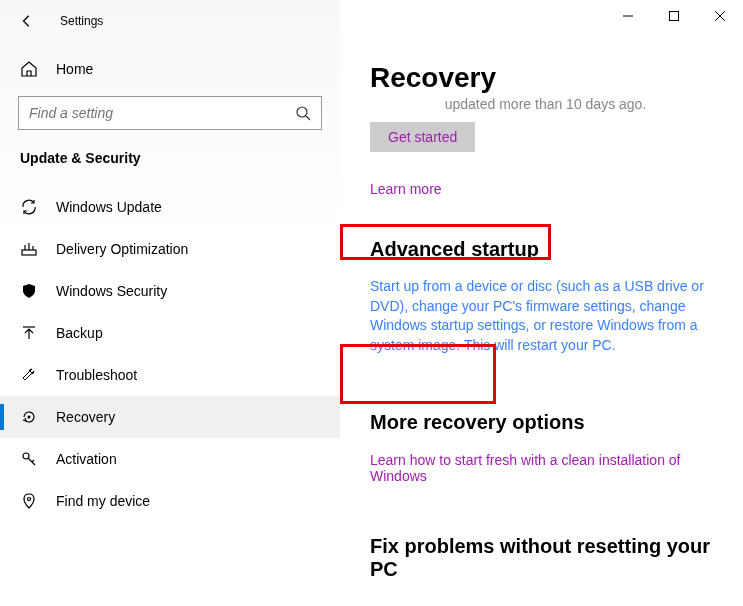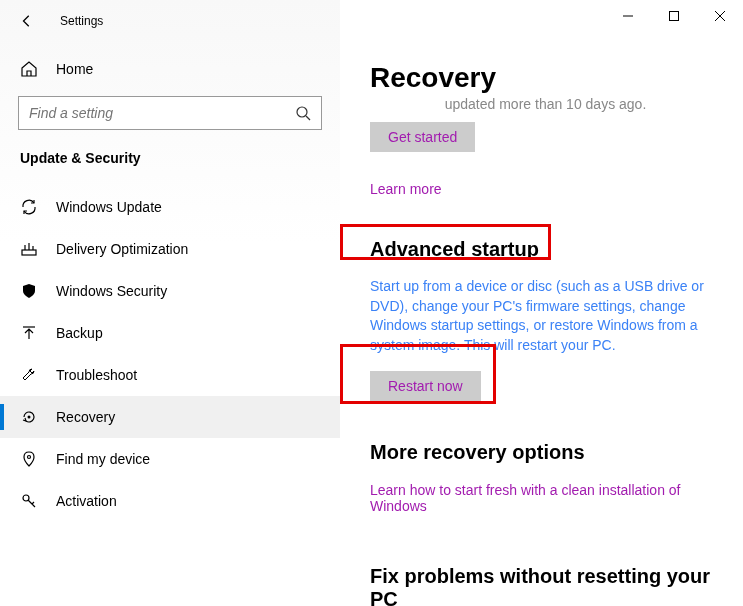--- a/index.html
+++ b/index.html
@@ -123,34 +123,34 @@
           <path d="M4 9 A5 5 0 1 1 6 13" stroke="#000" stroke-width="1.2" fill="none"></path>
           <path d="M3 12 L6 13 L5 10" stroke="#000" stroke-width="1.2" fill="none"></path>
           <circle cx="9" cy="9" r="1.5" fill="#000"></circle>
         </svg>
       </span>
     <span class="label">Recovery</span>
   </div>
   <div class="nav-item">
     <span class="icon">
         <svg viewBox="0 0 18 18" width="18" height="18">
+          <circle cx="6" cy="6" r="3" stroke="#000" stroke-width="1.2" fill="none"></circle>
+          <path d="M8 8 L15 15 M12 12 L14 10" stroke="#000" stroke-width="1.2"></path>
+        </svg>
+      </span>
+    <span class="label">Activation</span>
+  </div>
+  <div class="nav-item">
+    <span class="icon">
+        <svg viewBox="0 0 18 18" width="18" height="18">
           <path d="M9 2 C6 2 4 4 4 7 C4 11 9 16 9 16 C9 16 14 11 14 7 C14 4 12 2 9 2 Z" stroke="#000" stroke-width="1.2" fill="none"></path>
           <circle cx="9" cy="7" r="1.5" stroke="#000" stroke-width="1.2" fill="none"></circle>
         </svg>
       </span>
     <span class="label">Find my device</span>
-  </div>
-  <div class="nav-item">
-    <span class="icon">
-        <svg viewBox="0 0 18 18" width="18" height="18">
-          <circle cx="6" cy="6" r="3" stroke="#000" stroke-width="1.2" fill="none"></circle>
-          <path d="M8 8 L15 15 M12 12 L14 10" stroke="#000" stroke-width="1.2"></path>
-        </svg>
-      </span>
-    <span class="label">Activation</span>
   </div>
 </div>
 
 <div class="content">
   <div class="window-controls">
     <div class="wc">
         <svg width="10" height="10" viewBox="0 0 10 10">
           <line x1="0" y1="5" x2="10" y2="5" stroke="#000" stroke-width="1"></line>
         </svg>
       </div>
@@ -169,21 +169,20 @@
 
   <div class="page-title">Recovery</div>
   <div class="stale">updated more than 10 days ago.</div>
   <button class="btn">Get started</button>
   <div style="height:28px"></div>
   <a class="link">Learn more</a>
   
   <div class="subhead">Advanced startup</div>
   <div class="para">Start up from a device or disc (such as a USB drive or DVD), change your PC's firmware settings, change Windows startup settings, or restore Windows from a system image. This will restart your PC.</div>
   <div style="height:16px"></div>
-  <button class="btn">Restart now</button>
   
   <div class="subhead2">More recovery options</div>
   <div style="height:18px"></div>
   <a class="link">Learn how to start fresh with a clean installation of Windows</a>
   
   <div class="subhead2" style="margin-top:50px">Fix problems without resetting your PC</div>
 </div>
 
 <div class="hl hl1"></div>
 <div class="hl hl2"></div>

